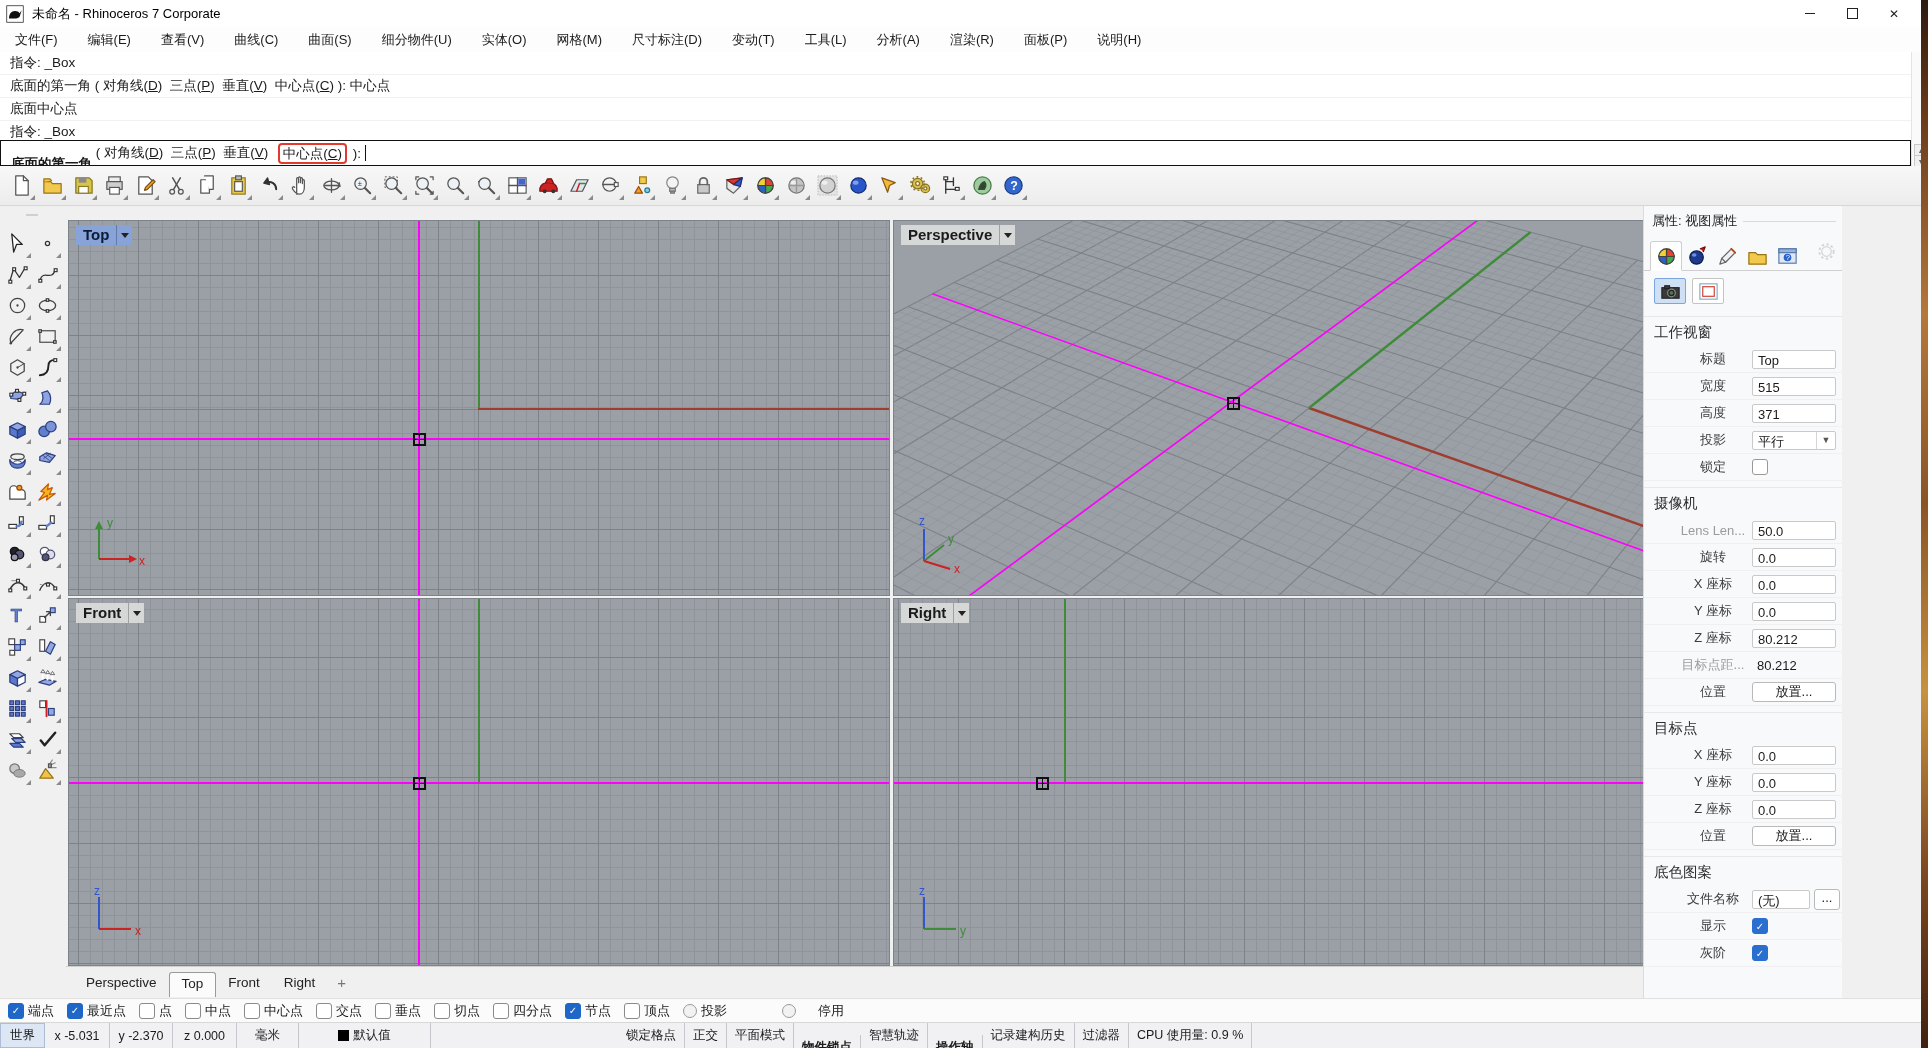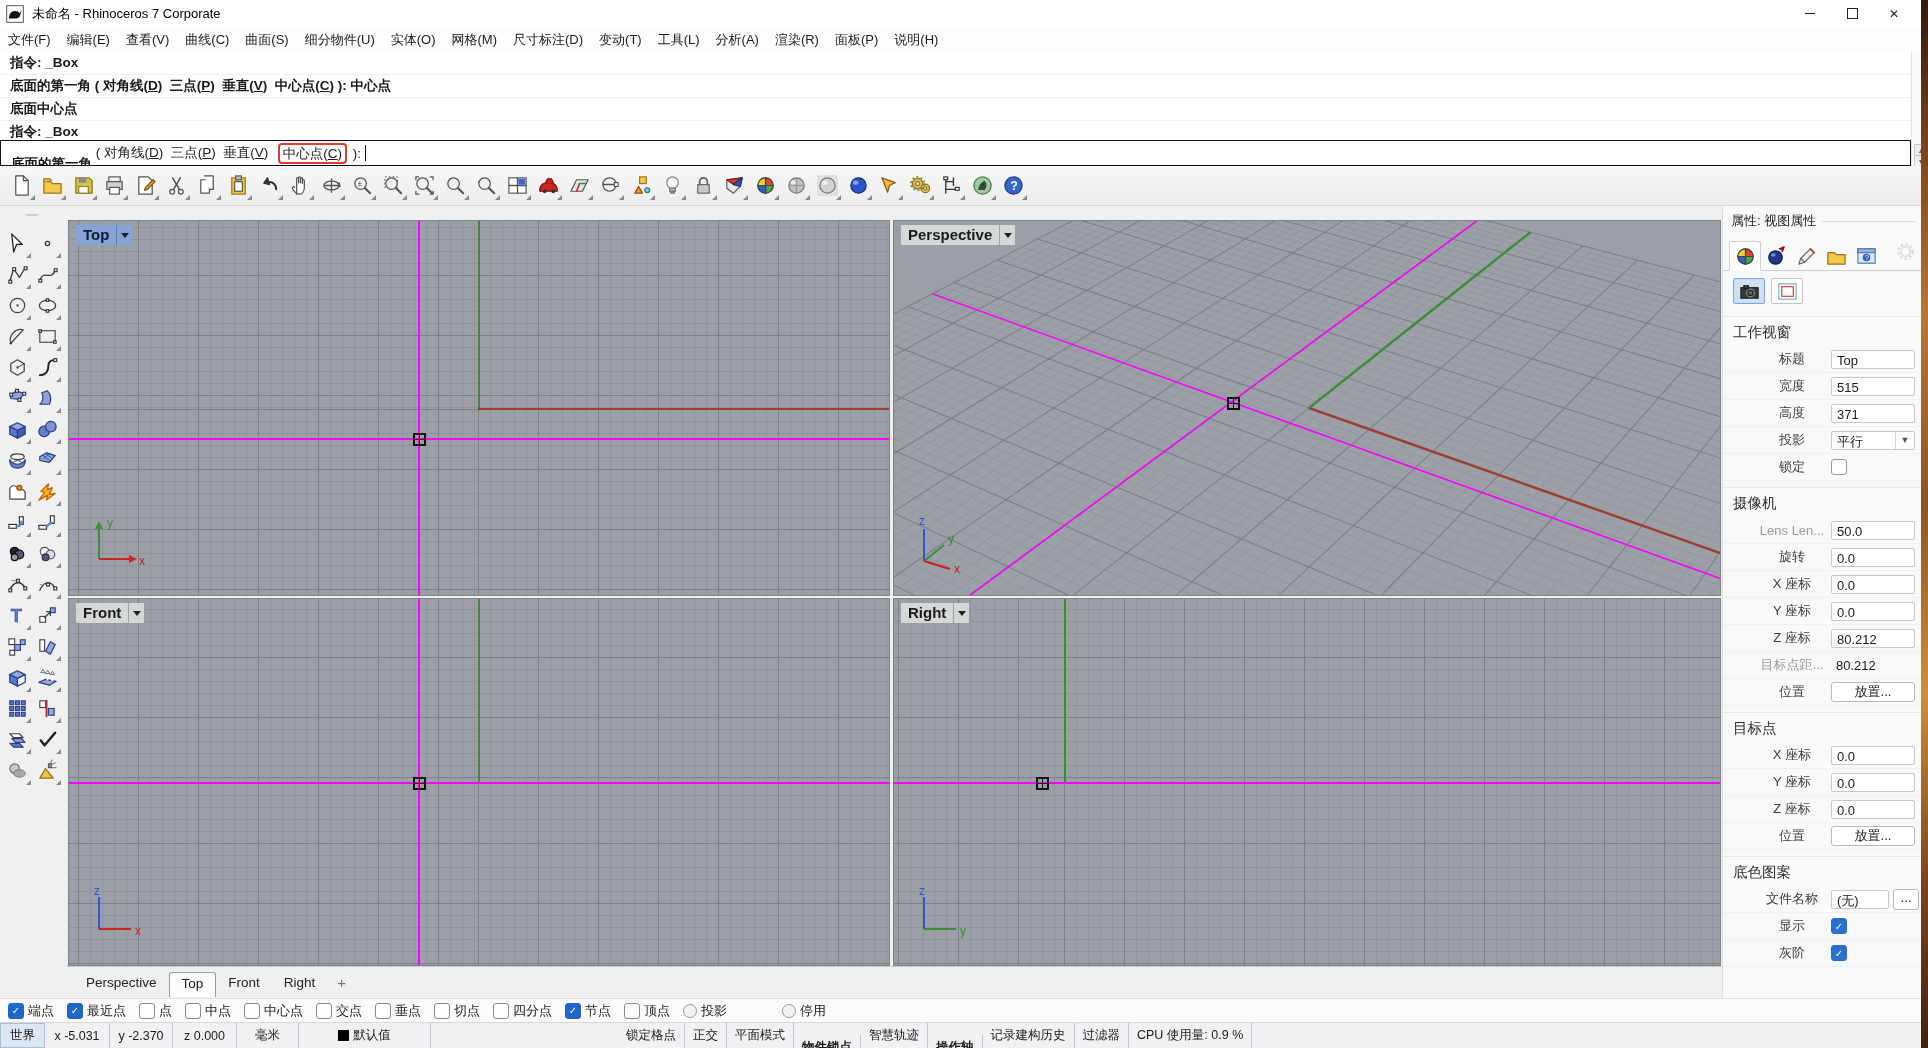--- a/index.html
+++ b/index.html
@@ -8,24 +8,24 @@
   
   .titlebar{position:absolute;left:0;top:0;width:1921px;height:27px;background:#fff;border-bottom:1px solid #e2e2e2;display:flex;align-items:center;}
   .appicon{width:18px;height:18px;margin:0 8px 0 6px;}
   .apptitle{font-size:13px;color:#000;}
   .wincontrols{position:absolute;right:6px;top:0;height:27px;display:flex;}
   .winbtn{width:42px;height:27px;display:flex;align-items:center;justify-content:center;color:#222;font-size:12px;}
   .glyph-min{width:10px;height:1px;background:#222;}
   .glyph-max{width:9px;height:9px;border:1px solid #222;}
   
   .menubar{position:absolute;left:0;top:27px;width:1921px;height:25px;background:#fdfdfd;border-bottom:1px solid #ececec;display:flex;align-items:center;font-size:13px;}
-  .menu-item{padding:0 8px;line-height:25px;}
+  .menu-item{padding:0 15px;line-height:25px;}
   
   .cmdarea{position:absolute;left:0;top:52px;width:1912px;height:88px;background:#fff;font-size:13.5px;}
-  .cmd-line{height:22px;line-height:22px;padding-left:10px;border-bottom:1px solid #f1f1f1;white-space:pre;font-weight:bold;}
+  .cmd-line{height:22px;line-height:22px;padding-left:10px;border-bottom:1px solid #f1f1f1;white-space:pre;}
   .cmd-line u{text-decoration:underline;}
   .promptline{position:absolute;left:0;top:140px;width:1911px;height:26px;background:#fff;border:1px solid #111;box-sizing:border-box;
               display:flex;align-items:center;padding-left:10px;font-size:13.5px;white-space:pre;}
   .prompt-bold{font-weight:bold;margin-top:22px;}
   .redbox{display:inline-block;border:2px solid #e23b2e;border-radius:4px;padding:0 3px;margin:0 2px;line-height:17px;}
   .caret{display:inline-block;width:1px;height:16px;background:#111;margin-left:4px;}
   .cmdscroll{position:absolute;left:1911px;top:52px;width:17px;height:114px;background:#fafafa;border-left:1px solid #e4e4e4;}
   .scr{position:absolute;left:2px;width:12px;height:11px;background:#f0f0f0;border:1px solid #c9c9c9;display:flex;align-items:center;justify-content:center;font-size:7px;color:#666;}
   
   .toolbar{position:absolute;left:0;top:166px;width:1921px;height:40px;background:linear-gradient(#f8f8f8,#ececec);border-bottom:1px solid #d6d6d6;display:flex;align-items:center;padding-left:6px;box-sizing:border-box;}
@@ -59,34 +59,34 @@
   .axicon{position:absolute;left:16px;bottom:22px;width:70px;height:60px;}
   .axicon text{font-size:12px;font-family:"Liberation Sans",sans-serif;}
   
   .vtabs{position:absolute;left:66px;top:966px;width:1656px;height:32px;background:#f0f0f0;border-top:1px solid #cfcfcf;display:flex;align-items:center;padding-left:8px;box-sizing:border-box;font-size:13.5px;}
   .vtab{padding:3px 12px;color:#222;}
   .vtab.active{background:#fbfbfb;border:1px solid #9a9a9a;border-bottom:none;border-radius:3px 3px 0 0;margin-top:3px;padding-bottom:6px;}
   .vtab-add{margin-left:10px;color:#777;font-size:15px;}
   
   .osnap{position:absolute;left:0;top:998px;width:1928px;height:24px;background:#fbfbfb;border-top:1px solid #e0e0e0;display:flex;align-items:center;padding-left:8px;box-sizing:border-box;font-size:13px;}
   .os-item{display:flex;align-items:center;margin-right:13px;}
-  .os-item:last-child{margin-left:42px;}
+  .os-item:last-child{margin-left:42px;gap:18px;}
   .cb{width:14px;height:14px;border-radius:3px;border:1px solid #8a8a8a;background:#fff;margin-right:4px;display:flex;align-items:center;justify-content:center;}
   .cb.on{background:#1e66c7;border-color:#1e66c7;color:#fff;font-size:10px;line-height:10px;}
   .radio{width:12px;height:12px;border-radius:50%;border:1px solid #9a9a9a;background:#f2f2f2;margin-right:4px;}
   
   .statusbar{position:absolute;left:0;top:1022px;width:1928px;height:26px;background:#f1f1f3;border-top:1px solid #d8d8d8;font-size:12.5px;}
   .sb-left{position:absolute;left:0;top:0;height:26px;display:flex;}
   .sb-right{position:absolute;left:618px;top:0;height:26px;display:flex;}
   .sbcell{display:flex;align-items:center;justify-content:center;border-right:1px solid #c6c6cc;height:25px;padding:0 8px;box-sizing:border-box;white-space:nowrap;}
   .sbcell.world{background:#dde6f4;border:1px solid #aebdd6;}
   .sbcell.bold{font-weight:bold;margin-top:12px;}
   .swatch{width:11px;height:11px;background:#000;margin-right:4px;}
   
-  .rightpanel{position:absolute;left:1722px;top:206px;width:199px;height:792px;background:#f8f9fa;border-left:1px solid #dcdcdc;box-sizing:border-box;font-size:13px;}
+  .rightpanel{position:absolute;left:1643px;top:206px;width:199px;height:792px;background:#f8f9fa;border-left:1px solid #dcdcdc;box-sizing:border-box;font-size:13px;}
   .phead{display:flex;align-items:center;height:30px;padding-left:8px;color:#222;}
   .phead .rule{flex:1;height:1px;background:#d9d9d9;margin:0 6px;}
   .ptabs{display:flex;align-items:flex-end;height:34px;padding-left:6px;border-bottom:1px solid #cfcfcf;position:relative;}
   .ptab{width:30px;height:28px;display:flex;align-items:center;justify-content:center;}
   .ptab.active{background:#fff;border:1px solid #cfcfcf;border-bottom:1px solid #fff;border-radius:3px 3px 0 0;margin-bottom:-1px;}
   .pgear{position:absolute;right:4px;bottom:4px;opacity:.45;}
   .pviewbtns{display:flex;gap:6px;padding:7px 0 6px 10px;}
   .pviewbtn{width:30px;height:24px;display:flex;align-items:center;justify-content:center;border:1px solid #c4c4c4;background:#fff;border-radius:2px;}
   .pviewbtn.sel{background:#cfe0f5;border-color:#7aa7e0;}
   .psec{margin-top:6px;}

